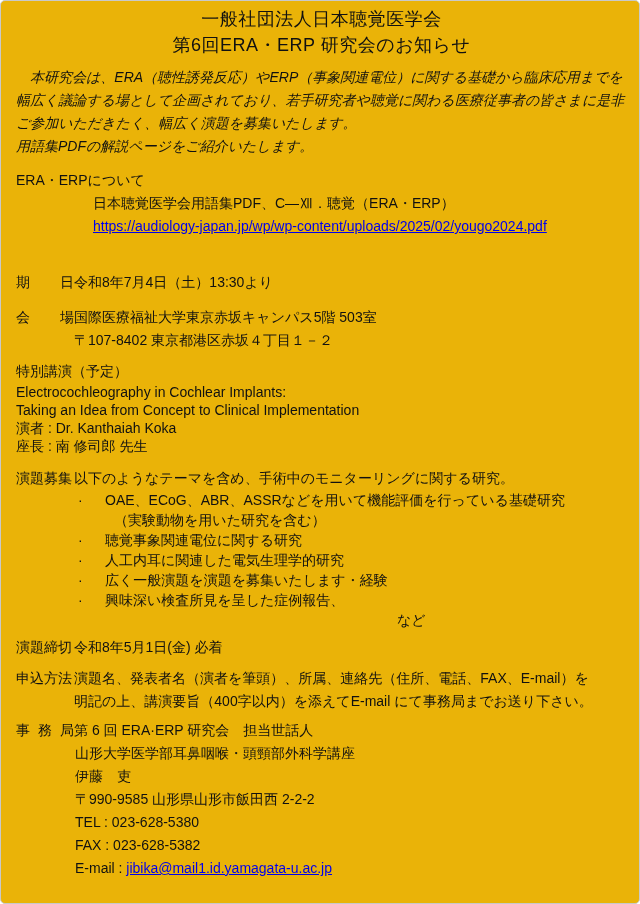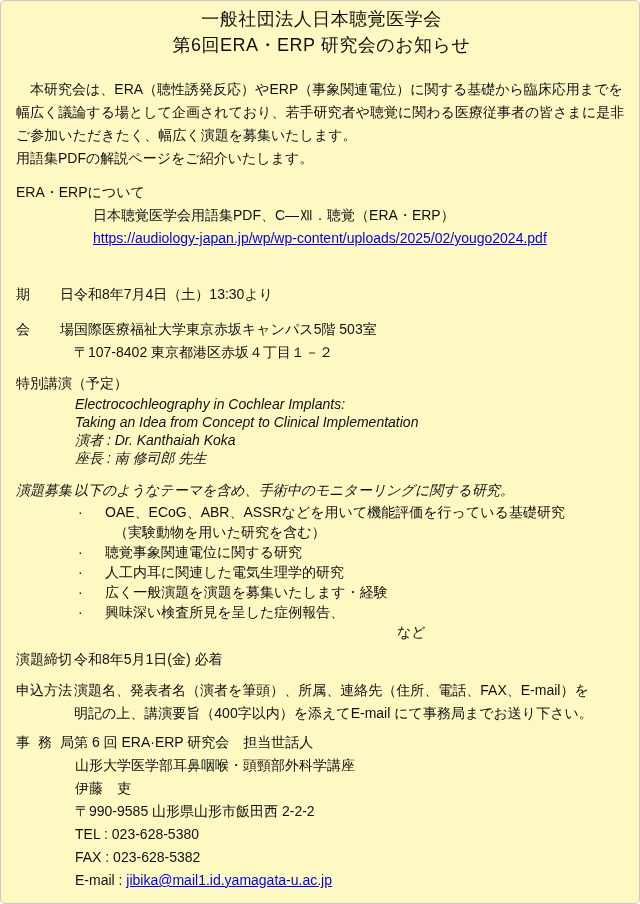--- a/index.html
+++ b/index.html
@@ -4,42 +4,42 @@
 <style>
   html,body { margin:0; padding:0; background:#ffffff; }
   .page {
     position:relative;
     width:640px; height:904px;
     box-sizing:border-box;
     border:1px solid #c9c9c9;
     border-radius:5px;
     padding:5px 12px 0 15px;
     overflow:hidden;
-    background:#fef9c3;
+    background:#eab308;
     color:#111111;
     font-family:"Liberation Sans", sans-serif;
     font-size:14px;
     line-height:23px;
   }
   .title-block { text-align:center; font-size:18px; line-height:26px; letter-spacing:0.5px; }
-  .intro { margin-top:20px; }
+  .intro { margin-top:8px;font-style:italic; }
   .intro .line { white-space:nowrap; }
   .about { margin-top:11px; }
   .about-indent { margin-left:77px; }
   a.link { color:#0000EE; text-decoration:underline; cursor:pointer; }
   .row { display:flex; align-items:flex-start; }
   .label { width:58px; flex:none; white-space:nowrap; }
   .label.spread { display:flex; justify-content:space-between; }
   .value { flex:1; min-width:0; }
   .nowrap { white-space:nowrap; }
   .mt-date { margin-top:33px; }
   .mt-venue { margin-top:12px; }
   .mt-lecture { margin-top:8px; }
-  .lecture-body { margin-left:59px; line-height:18px;font-style:italic; }
-  .mt-cfp { margin-top:12px;font-style:italic; }
+  .lecture-body { line-height:18px; }
+  .mt-cfp { margin-top:12px; }
   .bullets { margin-left:59px; line-height:20px; }
   .bullet-row { display:flex; }
   .bullet-marker { width:27px; flex:none; padding-left:3px; }
   .bullet-note { margin-left:39px; }
   .etc-line { margin-left:322px; }
   .mt-deadline { margin-top:6px; }
   .mt-apply { margin-top:8px;justify-content:center; }
   .mt-sec { margin-top:6px; }
   .sec-body { margin-left:59px; }
 </style>

